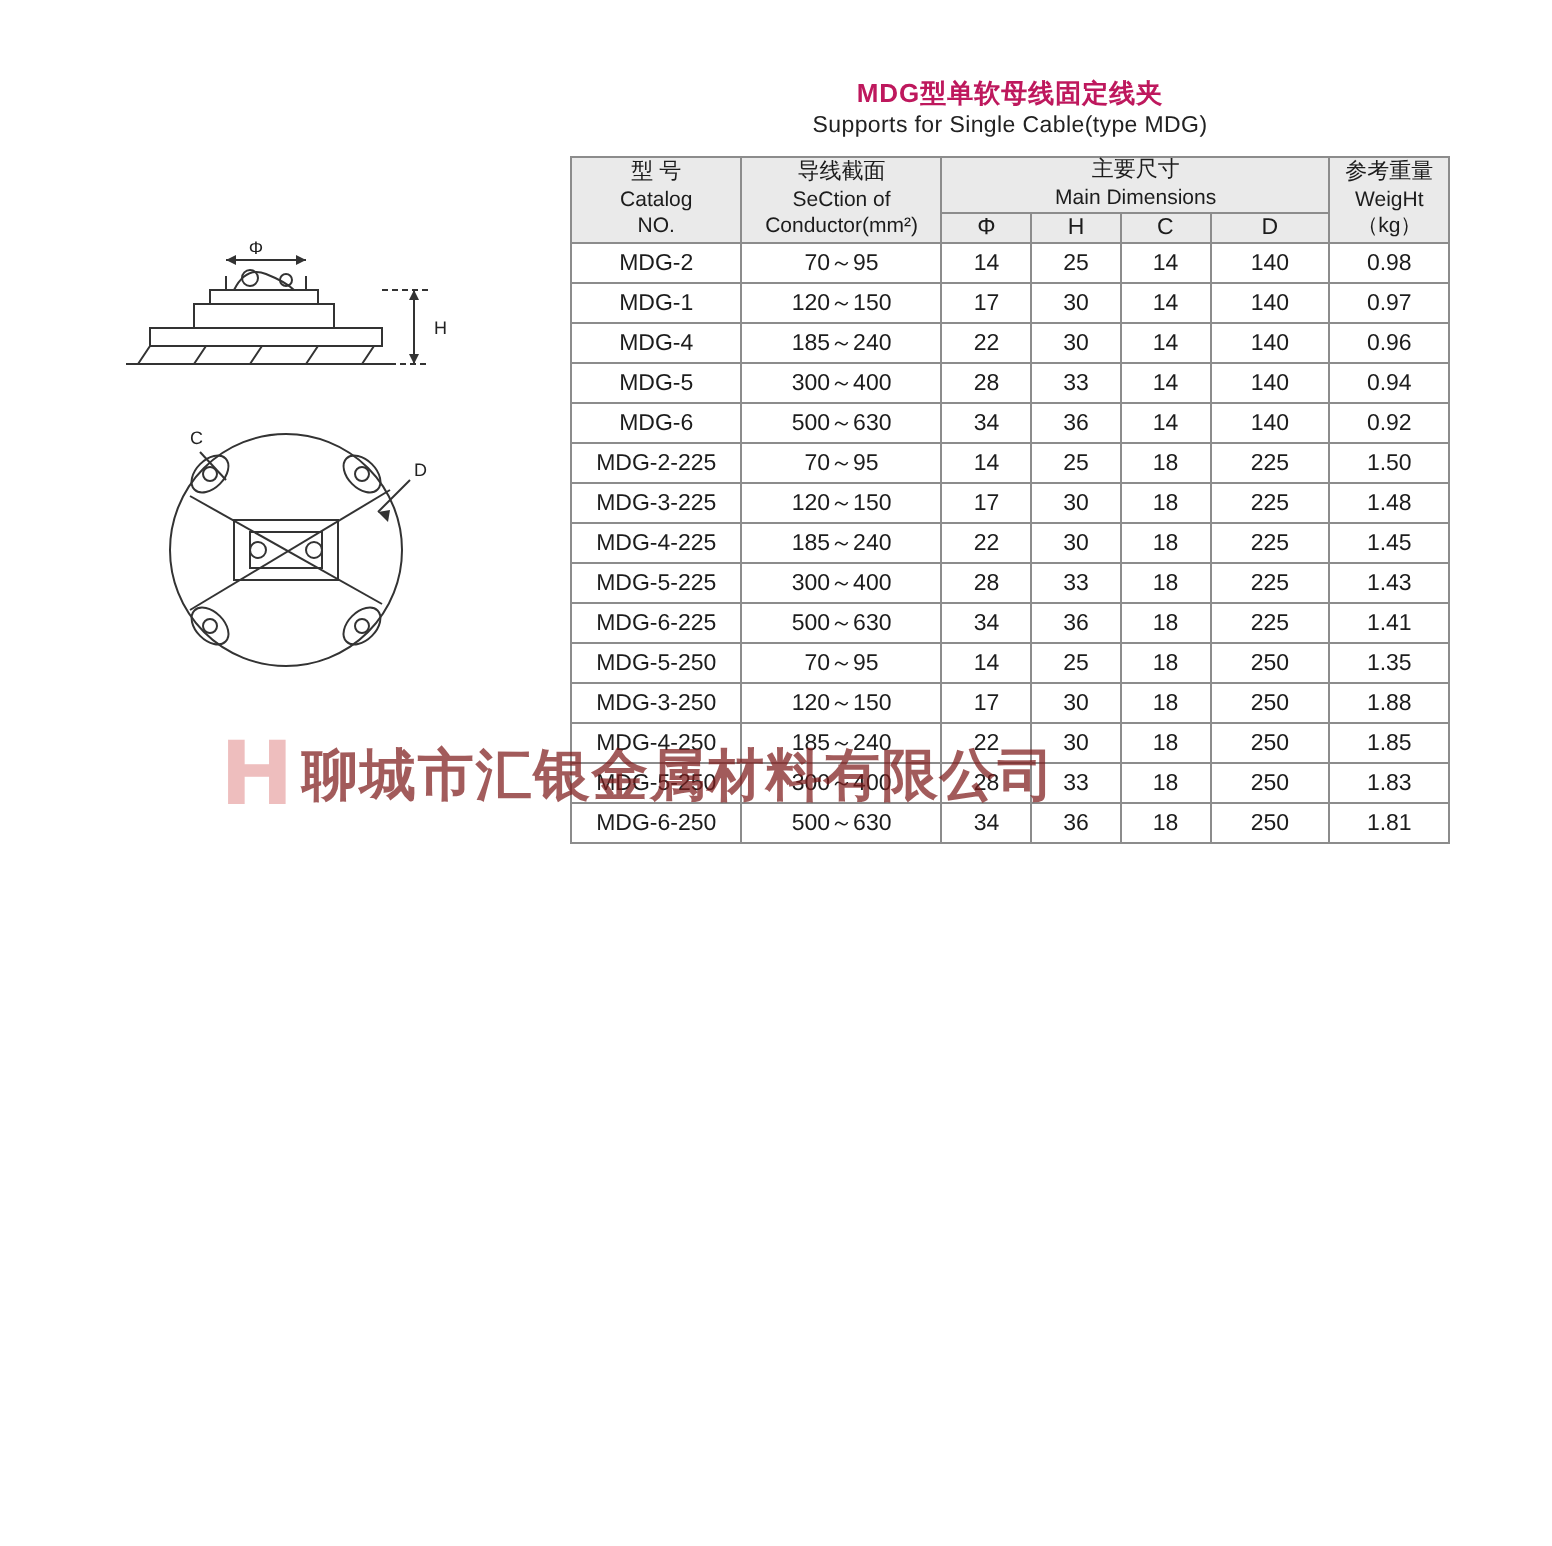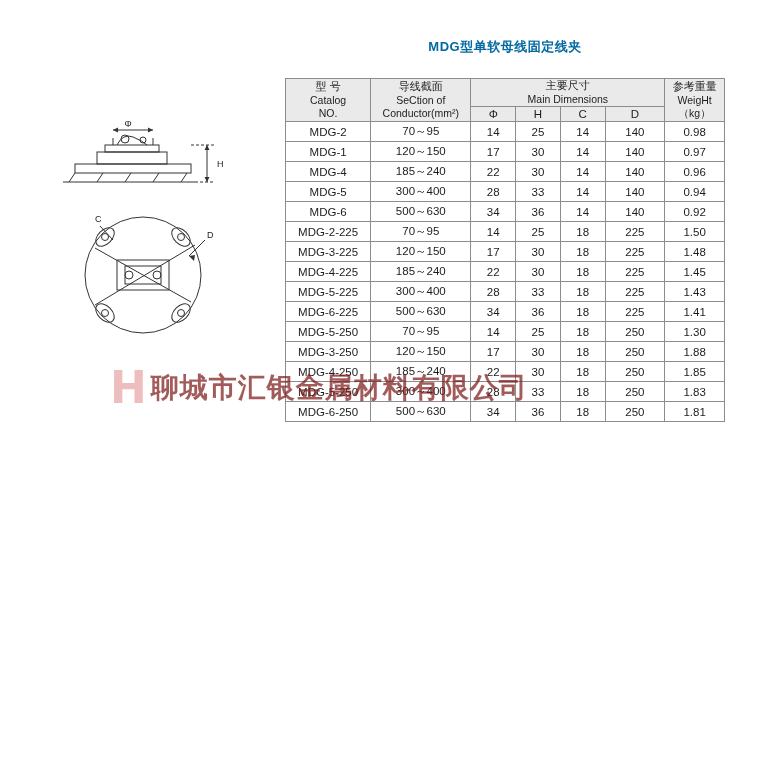--- a/index.html
+++ b/index.html
@@ -21,21 +21,21 @@
   #section-1 { height: 430px; }
   #section-2 { height: 343px; }
 
   .title-block {
     text-align: center;
     line-height: 1.35;
   }
   .title-cn {
     font-size: 13px;
     font-weight: bold;
-    color: #0369a1;
+    color: #be185d;
     letter-spacing: .5px;
   }
   .title-en {
     font-size: 11.5px;
     color: #222;
     letter-spacing: .2px;
   }
 
   table.spec {
     border-collapse: collapse;
@@ -105,20 +105,21 @@
     white-space: nowrap;
   }
 </style>
 </head>
 <body>
 
 <div class="section" id="section-1">
 
   <div class="title-block" id="title1">
     <div class="title-cn">MDG型单软母线固定线夹</div>
+    <div class="title-en">Supports for Single Cable(type MDG)</div>
   </div>
 
   <table class="spec" id="table1">
     <colgroup>
       <col style="width:80px">
         <col style="width:94px">
       <col style="width:42px">
         <col style="width:42px">
         <col style="width:42px">
         <col style="width:56px">
@@ -244,21 +245,21 @@
           <td>225</td>
           <td>1.41</td>
         </tr>
         <tr>
           <td class="cell-left">MDG-5-250</td>
           <td>70～95</td>
           <td>14</td>
           <td>25</td>
           <td>18</td>
           <td>250</td>
-          <td>1.30</td>
+          <td>1.35</td>
         </tr>
         <tr>
           <td class="cell-left">MDG-3-250</td>
           <td>120～150</td>
           <td>17</td>
           <td>30</td>
           <td>18</td>
           <td>250</td>
           <td>1.88</td>
         </tr>

